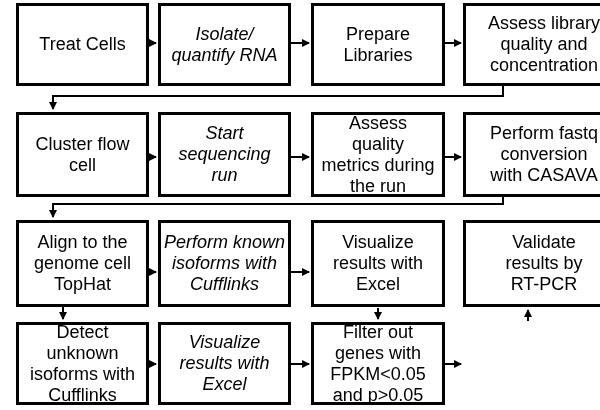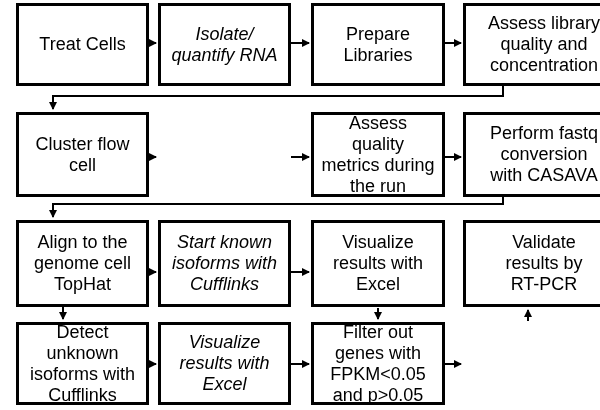--- a/index.html
+++ b/index.html
@@ -85,32 +85,35 @@
   <div class="box c2 r1">Isolate/
 quantify RNA</div>
   <div class="box c3 r1">Prepare
 Libraries</div>
   <div class="box c4 r1">Assess library
 quality and
 concentration</div>
 
   <div class="box c1 r2">Cluster flow
 cell</div>
+  <div class="box c2 r2">Start
+sequencing
+run</div>
   <div class="box c3 r2">Assess
 quality
 metrics during
 the run</div>
   <div class="box c4 r2">Perform fastq
 conversion
 with CASAVA</div>
 
   <div class="box c1 r3">Align to the
 genome cell
 TopHat</div>
-  <div class="box c2 r3">Start known
+  <div class="box c2 r3">Perform known
 isoforms with
 Cufflinks</div>
   <div class="box c3 r3">Visualize
 results with
 Excel</div>
   <div class="box c4 r3">Validate
 results by
 RT-PCR</div>
 
   <div class="box c1 r4">Detect

